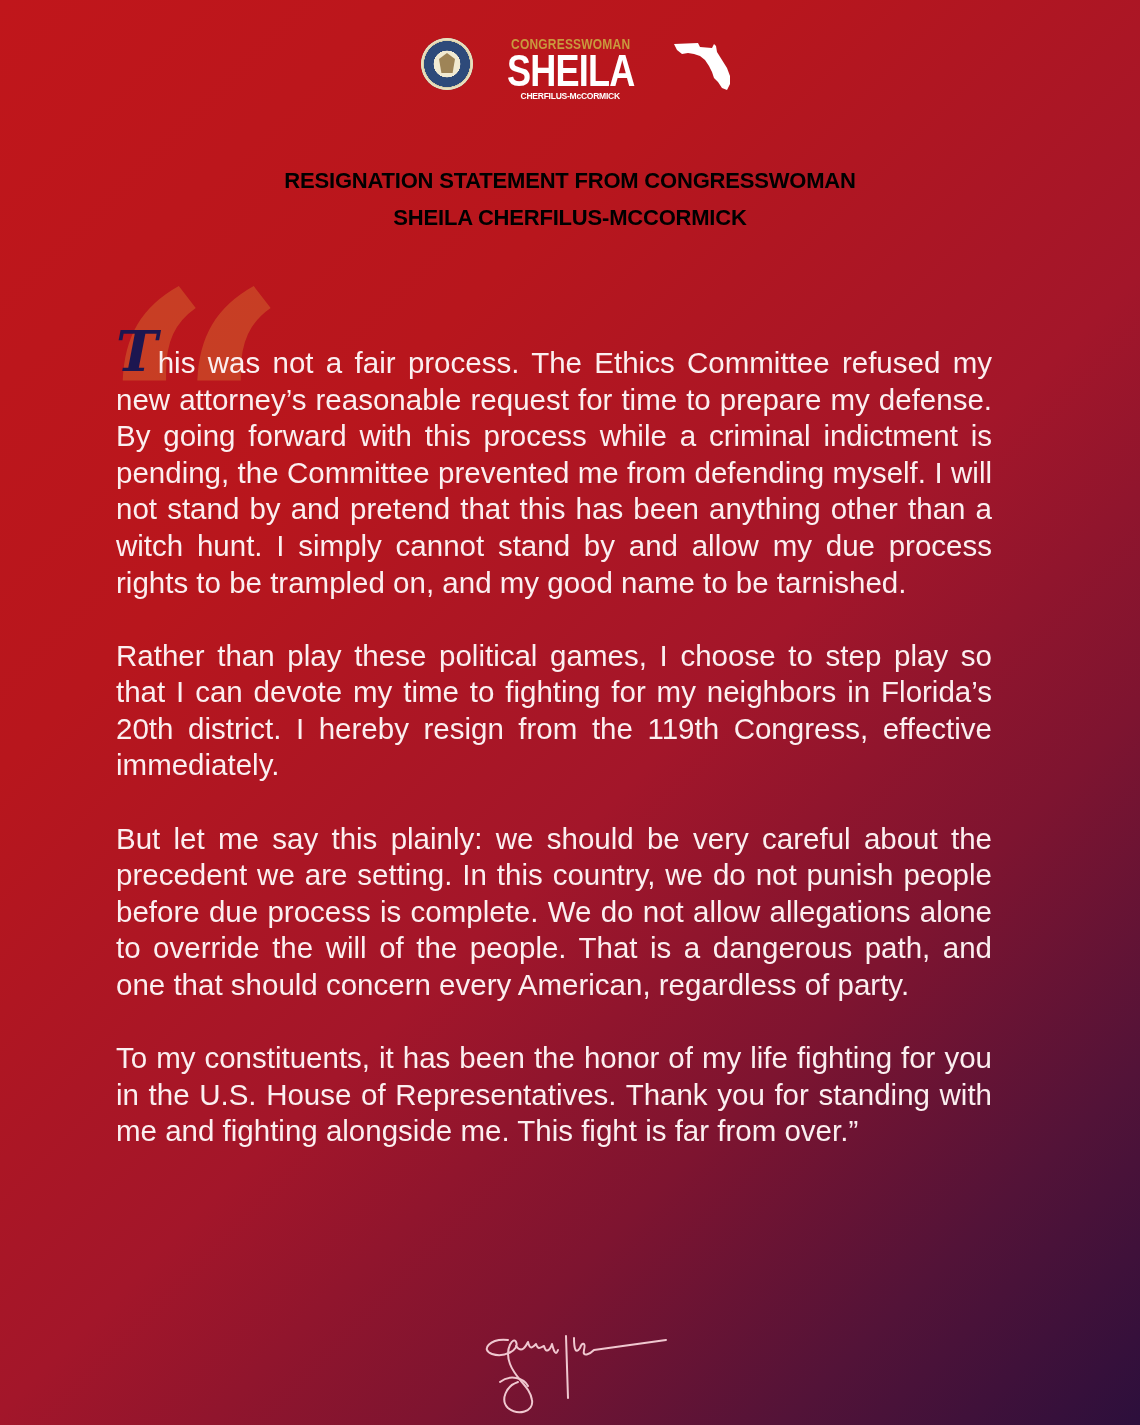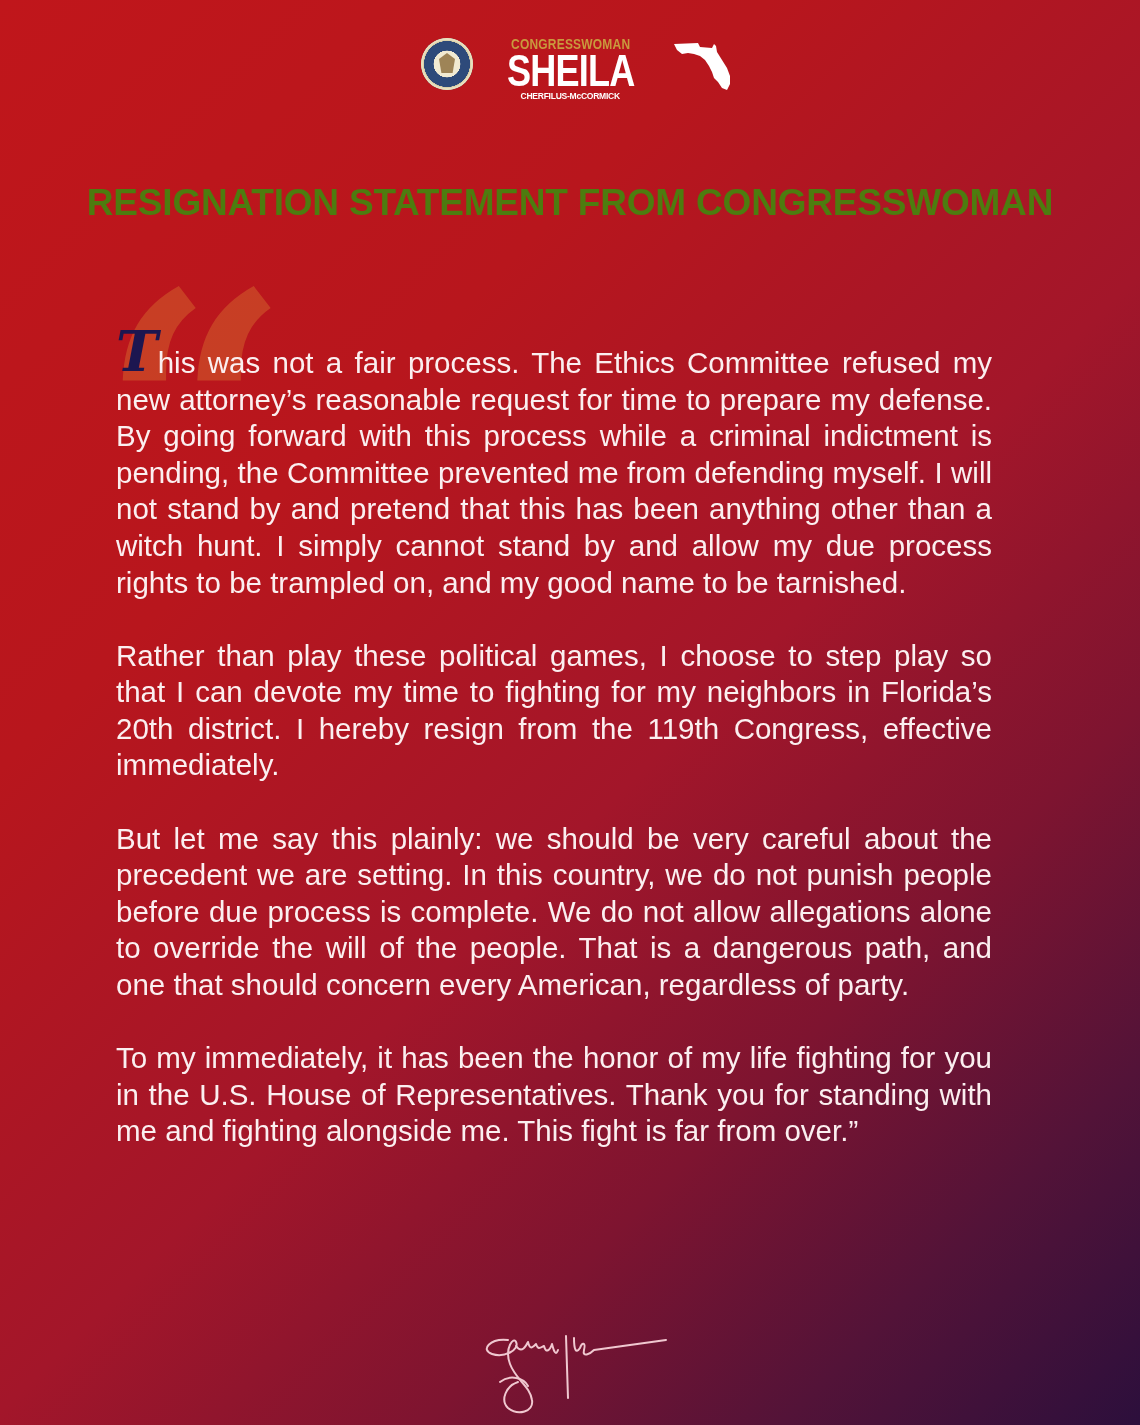--- a/index.html
+++ b/index.html
@@ -41,24 +41,24 @@
       transform: scaleX(0.82); transform-origin: center; margin: -1px 0 -2px;
     }
     .wm-sub {
       font-family: "Liberation Sans", sans-serif; font-weight: 700;
       font-size: 9.5px; color: #fff; letter-spacing: -0.3px; transform: scaleX(0.9);
     }
     .florida { width: 62px; height: 54px; margin-left: 4px; }
 
     
     .title {
-      position: absolute; top: 184px; left: 0; width: 1140px;
+      position: absolute; top: 162px; left: 0; width: 1140px;
       text-align: center;
       font-family: "Liberation Sans", sans-serif; font-weight: 700;
-      font-size: 37px; line-height: 37px; color: #4d7c0f;
+      font-size: 22px; line-height: 37px; color: #000000;
       letter-spacing: -0.2px;
     }
 
     
     .quote-mark {
       position: absolute; left: 100px; top: 250px;
       font-family: "DejaVu Serif", serif; font-weight: 700;
       font-size: 330px; line-height: 1; color: #d0582a; opacity: 0.62;
     }
 
@@ -92,29 +92,30 @@
       <span class="wm-name">SHEILA</span>
       <span class="wm-sub">CHERFILUS-McCORMICK</span>
     </div>
     <svg class="florida" viewBox="0 0 62 54">
       <path d="M2 6 L26 5 L28 9 L40 10 L42 6 L44 8 L45 14 L50 22 L55 30 L58 38 L58 46 L55 52 L50 50 L46 44 L42 40 L40 34 L37 28 L33 22 L28 18 L22 16 L16 15 L10 16 L5 12 Z" fill="#ffffff"></path>
     </svg>
   </div>
 
   <div class="title">
     <div>RESIGNATION STATEMENT FROM CONGRESSWOMAN</div>
+    <div>SHEILA CHERFILUS-MCCORMICK</div>
   </div>
 
   <div class="quote-mark">“</div>
 
   <div class="body">
     <p><span class="drop-cap">T</span><span>his was not a fair process. The Ethics Committee refused my new attorney’s reasonable request for time to prepare my defense. By going forward with this process while a criminal indictment is pending, the Committee prevented me from defending myself. I will not stand by and pretend that this has been anything other than a witch hunt. I simply cannot stand by and allow my due process rights to be trampled on, and my good name to be tarnished.</span></p>
     <p>Rather than play these political games, I choose to step play so that I can devote my time to fighting for my neighbors in Florida’s 20th district. I hereby resign from the 119th Congress, effective immediately.</p>
     <p>But let me say this plainly: we should be very careful about the precedent we are setting. In this country, we do not punish people before due process is complete. We do not allow allegations alone to override the will of the people. That is a dangerous path, and one that should concern every American, regardless of party.</p>
-    <p>To my immediately, it has been the honor of my life fighting for you in the U.S. House of Representatives. Thank you for standing with me and fighting alongside me. This fight is far from over.”</p>
+    <p>To my constituents, it has been the honor of my life fighting for you in the U.S. House of Representatives. Thank you for standing with me and fighting alongside me. This fight is far from over.”</p>
   </div>
 
   <svg class="signature" viewBox="0 0 210 100" fill="none" stroke="#f0c8d0" stroke-width="2" stroke-linecap="round" stroke-linejoin="round">
     <path d="M38 20 C20 18 10 30 22 34 C34 38 50 30 46 22 C44 16 34 28 40 44 C46 60 60 66 62 80 C64 92 48 96 38 88 C30 80 36 66 48 62"></path>
     <path d="M46 26 C52 34 56 26 58 22 C60 30 62 28 66 24 C68 30 70 28 74 26 C76 34 80 30 82 24 C84 32 86 36 88 30"></path>
     <path d="M96 16 L98 78"></path>
     <path d="M104 18 C104 30 106 34 110 28 C112 22 116 22 114 30 C112 38 120 34 124 30 L196 20"></path>
     <path d="M30 62 C40 54 54 58 58 66"></path>
   </svg>
 

